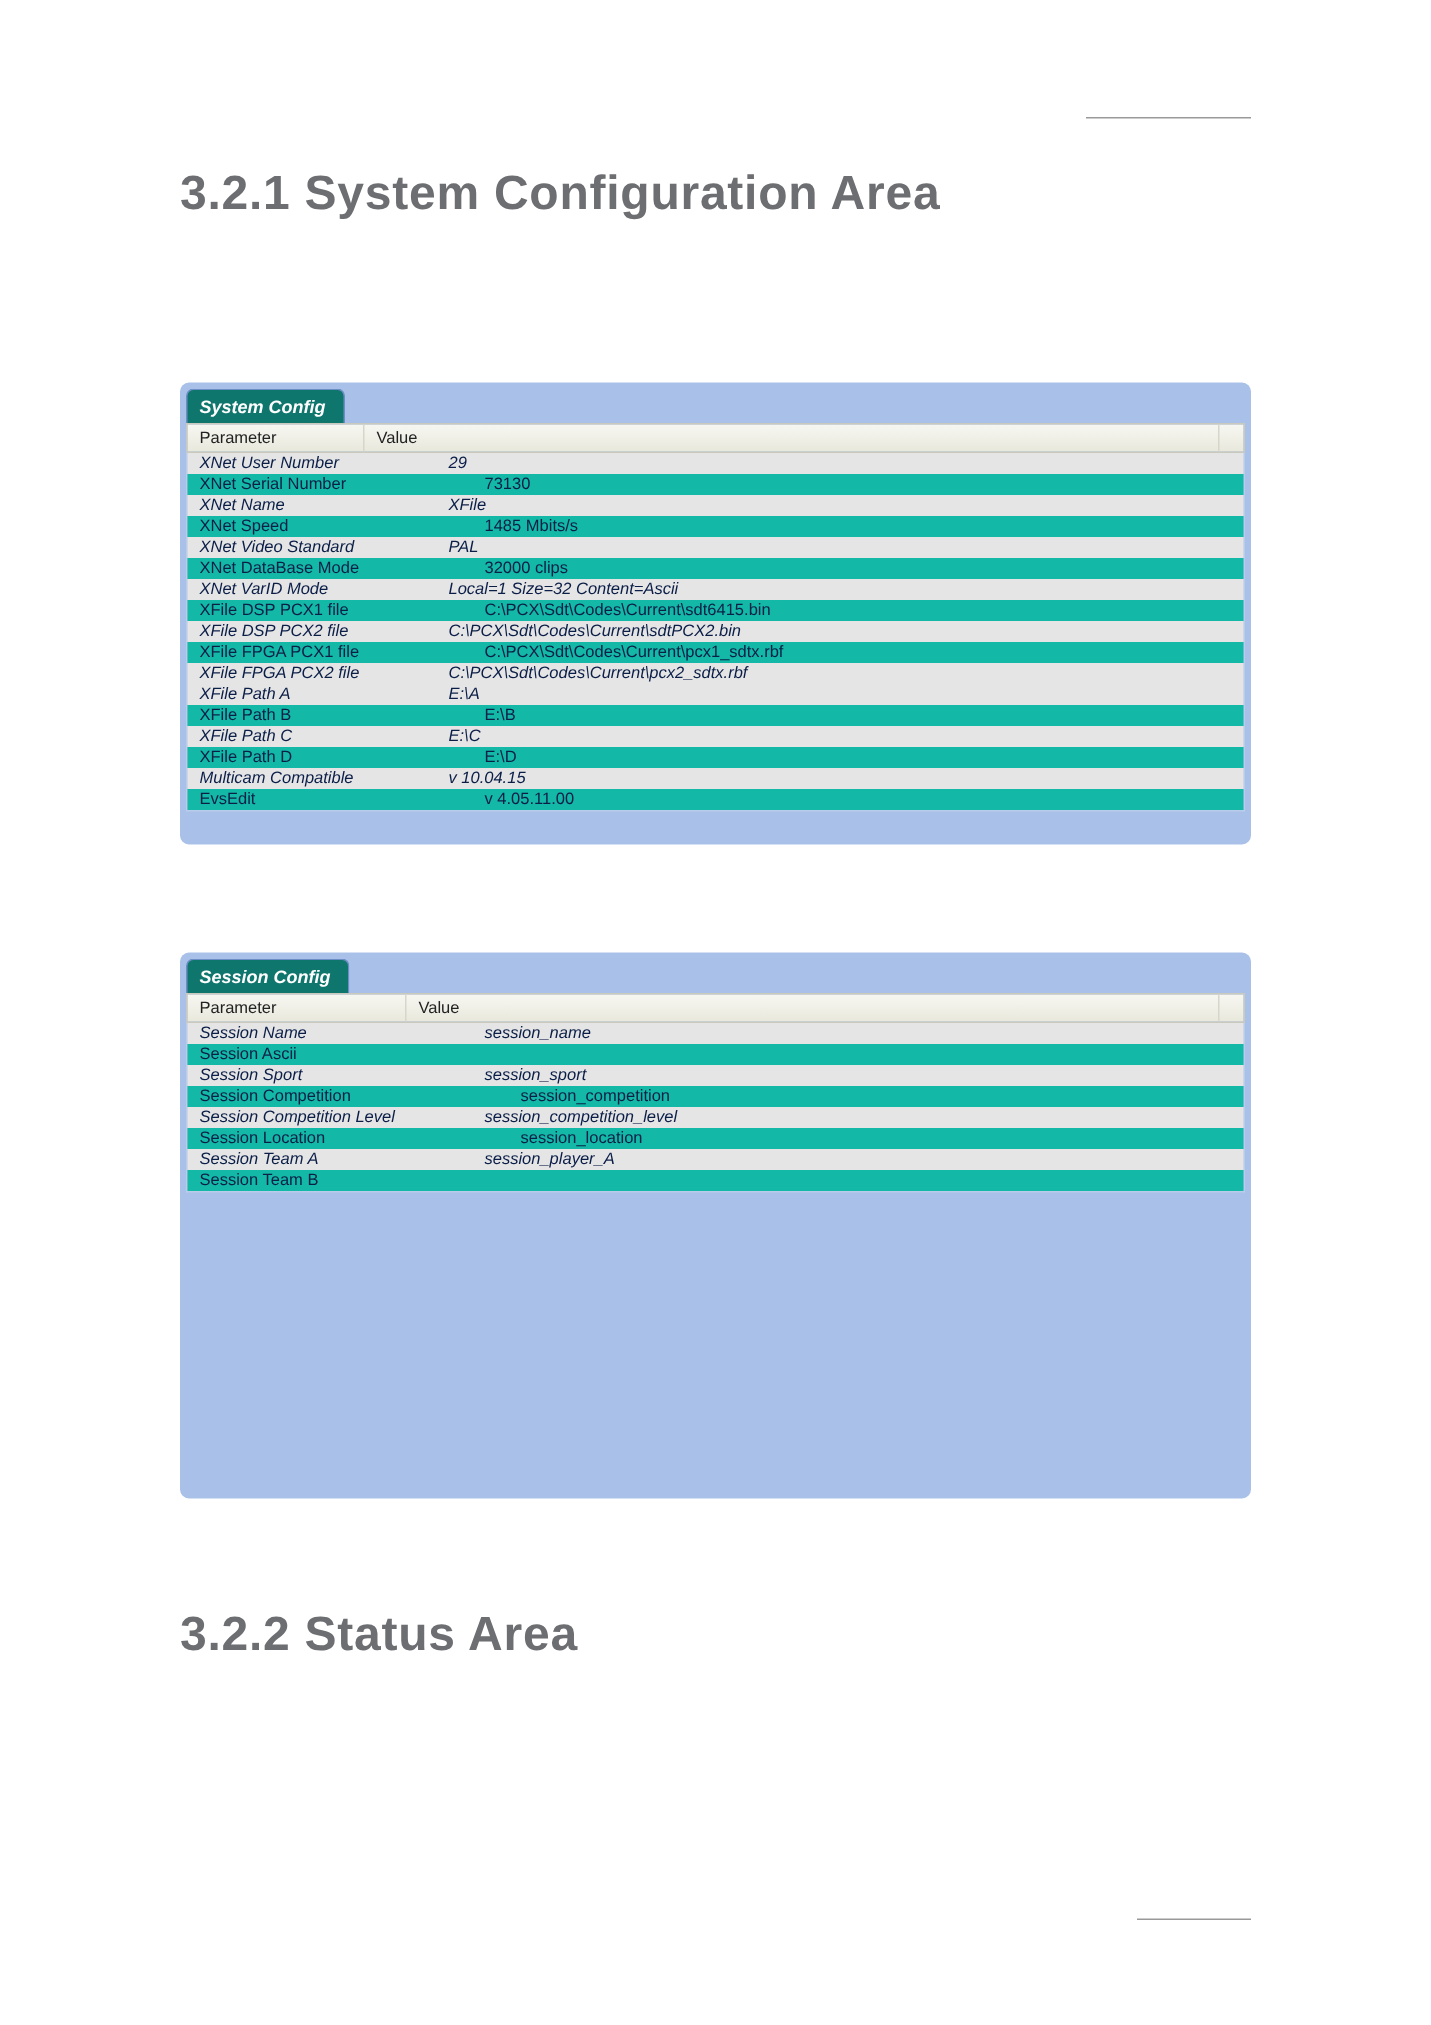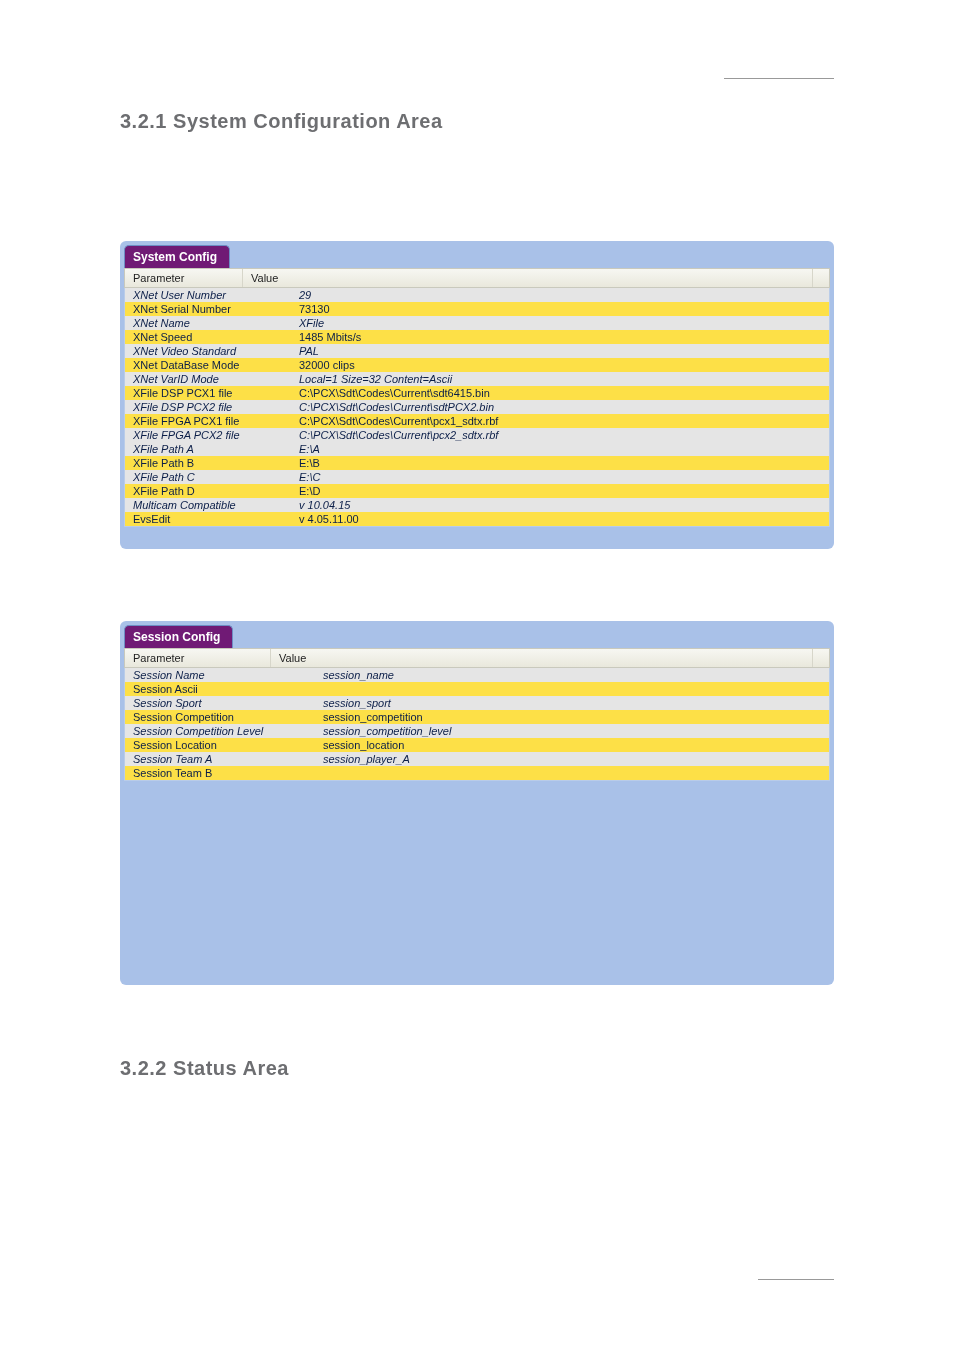--- a/index.html
+++ b/index.html
@@ -25,42 +25,43 @@
   }
   .bottom-rule {
     position: absolute;
     bottom: 70px;
     right: 120px;
     width: 76px;
     border-top: 1px solid #999;
   }
   h2.section-heading {
     color: #6d6e71;
-    font-size: 20px;
+    font-size: 32px;
     font-weight: bold;
     margin: 0 0 30px 0;
     letter-spacing: 0.5px;
   }
   .intro-gap {
     height: 78px;
   }
   .panel {
     background: #a9c1e8;
     border-radius: 6px;
     padding: 4px 4px 4px 4px;
     margin-bottom: 14px;
   }
   .panel-inner {
     position: relative;
   }
   .tab {
     display: inline-block;
-    background: #701a75;
+    background: #0f766e;
     color: #fff;
     font-weight: bold;
+    font-style: italic;
     font-size: 12px;
     padding: 4px 12px 4px 8px;
     border-top-left-radius: 5px;
     border-top-right-radius: 5px;
     border: 1px solid #6d8ec4;
     border-bottom: none;
     margin-left: 0;
   }
   .grid-header {
     display: flex;
@@ -81,21 +82,21 @@
     border-left: 1px solid #b9cce9;
     border-right: 1px solid #b9cce9;
     border-bottom: 1px solid #b9cce9;
     font-size: 11px;
     color: #0b1e48;
   }
   .row {
     display: flex;
   }
   .row.odd { background: #e5e5e5; font-style: italic; }
-  .row.even { background: #fde047; }
+  .row.even { background: #14b8a6; gap: 24px; }
   .row .cell {
     padding: 1px 8px 1px 8px;
     box-sizing: border-box;
     white-space: nowrap;
     overflow: hidden;
   }
   .row .c-param { width: 122px; }
   .row .c-param2 { width: 146px; }
   .row .c-value { flex: 1; margin-left: 44px; }
   .panel-footer-space {

